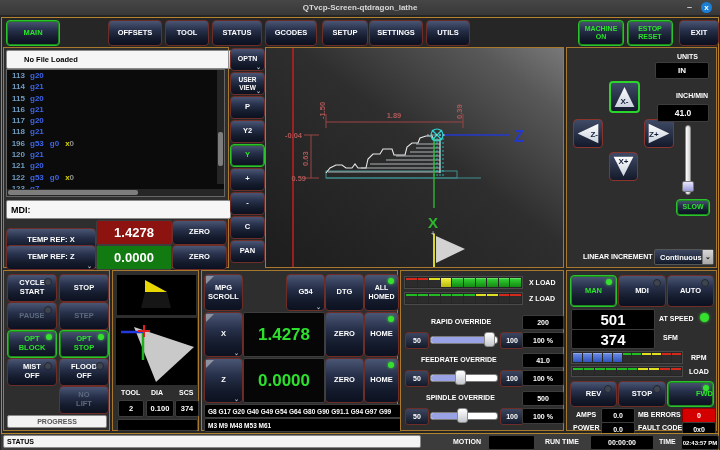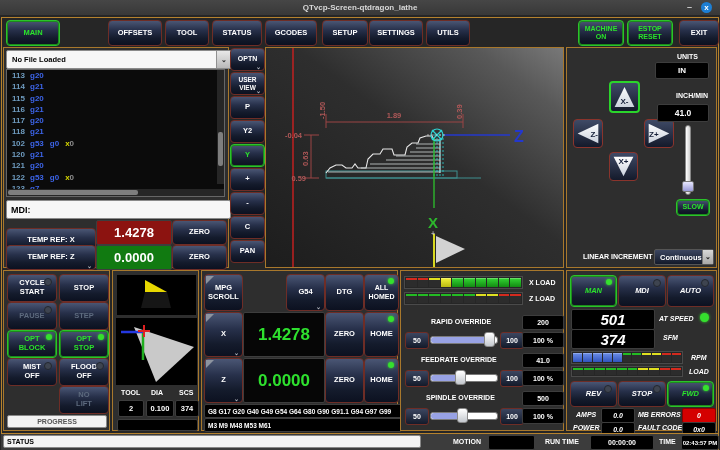--- a/index.html
+++ b/index.html
@@ -93,21 +93,21 @@
     <div class="btn" style="left:366px;top:1px;width:52px;height:24px;">SETTINGS</div>
     <div class="btn" style="left:423px;top:1px;width:42px;height:24px;">UTILS</div>
     <div class="btn sel pre" style="left:575px;top:1px;width:44px;height:24px;font-size:7px;">MACHINE
 ON</div>
     <div class="btn sel pre" style="left:624px;top:1px;width:44px;height:24px;font-size:7px;">ESTOP
 RESET</div>
     <div class="btn" style="left:676px;top:1px;width:38px;height:24px;">EXIT</div>
   </div>
 
   <div class="panel" style="left:3px;top:47px;width:226px;height:221px;">
-    <div class="combo" style="left:2px;top:2px;width:219px;height:17px;padding-left:5px;">
+    <div class="combo" style="left:2px;top:2px;width:219px;height:17px;padding-left:17px;">
       <span>No File Loaded</span>
       <span class="arrow">⌄</span>
     </div>
     <div class="abs" style="left:2px;top:21px;width:219px;height:128px;background:#0b0b0b;border:1px solid #666;box-sizing:border-box;overflow:hidden;">
       <div style="padding:1px 0 0 2px;">
         <div class="gl">
             <span class="ln">113</span>
             <span class="code">g20</span>
           </div>
         <div class="gl">
@@ -124,21 +124,21 @@
           </div>
         <div class="gl">
             <span class="ln">117</span>
             <span class="code">g20</span>
           </div>
         <div class="gl">
             <span class="ln">118</span>
             <span class="code">g21</span>
           </div>
         <div class="gl">
-            <span class="ln">102</span>
+            <span class="ln">196</span>
             <span class="code">g53</span>
             <span class="code">g0</span>
             <span class="ax">x</span>
             <span class="num">0</span>
           </div>
         <div class="gl">
             <span class="ln">120</span>
             <span class="code">g21</span>
           </div>
         <div class="gl">
@@ -454,21 +454,21 @@
     <div class="hsl" style="left:29px;top:137px;width:68px;">
       <div class="gr">
           <div class="fill" style="width:48%;"></div>
         </div>
       <div class="hd" style="left:calc(48% - 6px);"></div>
     </div>
     <div class="minmax" style="left:99px;top:137px;">100</div>
     <div class="disp" style="left:121px;top:137px;width:40px;height:14px;font-size:7px;">100 %</div>
   </div>
 
-  <div class="panel" style="left:566px;top:270px;width:151px;height:161px;font-style:italic;">
+  <div class="panel" style="left:566px;top:270px;width:151px;height:161px;">
     <div class="btn sel" style="left:3px;top:4px;width:45px;height:30px;">
       <span>MAN</span>
         <span class="led on"></span>
       </div>
     <div class="btn" style="left:51px;top:4px;width:46px;height:30px;text-align:right;">
       <span>MDI</span>
         <span class="led off"></span>
       </div>
     <div class="btn" style="left:100px;top:4px;width:45px;height:30px;">
       <span>AUTO</span>
@@ -510,21 +510,21 @@
     <div class="lbl" style="left:122px;top:97px;">LOAD</div>
 
     <div class="btn" style="left:3px;top:110px;width:45px;height:24px;">
       <span>REV</span>
         <span class="led off"></span>
       </div>
     <div class="btn" style="left:51px;top:110px;width:46px;height:24px;">
       <span>STOP</span>
         <span class="led off"></span>
       </div>
-    <div class="btn sel" style="left:100px;top:110px;width:45px;height:24px;">
+    <div class="btn sel" style="left:100px;top:110px;width:45px;height:24px;justify-content:flex-end;">
       <span>FWD</span>
         <span class="led on"></span>
       </div>
 
     <div class="lbl" style="left:9px;top:140px;">AMPS</div>
     <div class="disp" style="left:34px;top:137px;width:32px;height:13px;font-size:7px;">0.0</div>
     <div class="lbl" style="left:71px;top:140px;">MB ERRORS</div>
     <div class="disp" style="left:115px;top:137px;width:32px;height:13px;font-size:7px;background:#d40000;border-color:#8a0000;">0</div>
     <div class="lbl" style="left:6px;top:153px;">POWER</div>
     <div class="disp" style="left:34px;top:151px;width:32px;height:12px;font-size:7px;">0.0</div>

